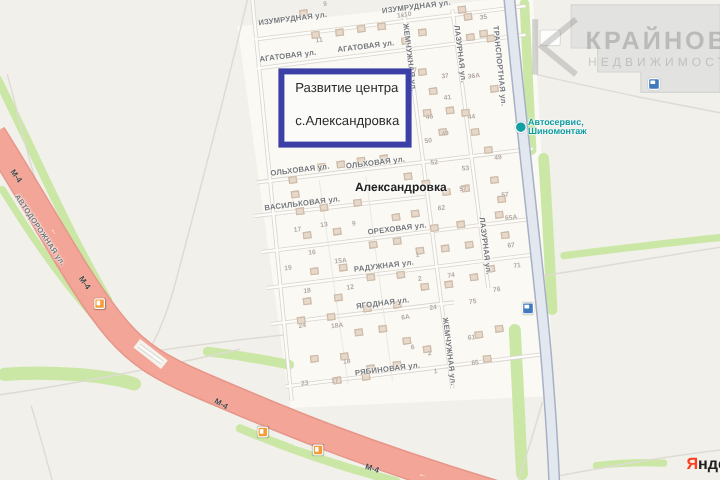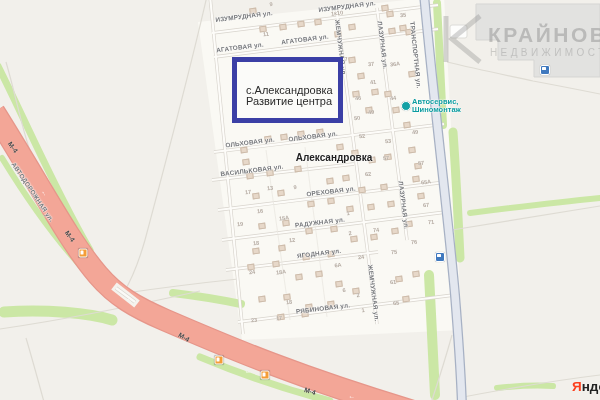--- a/index.html
+++ b/index.html
@@ -283,31 +283,31 @@
       <span class="lbl arrow" style="left: 352px; top: 396px; transform: translate(-50%, -50%) rotate(13deg);">←</span>
       <span class="transit" style="left: 440px; top: 257px; transform: translate(-50%, -50%);"></span>
       <span class="transit" style="left: 545px; top: 70px; transform: translate(-50%, -50%);"></span>
       <span class="fuel" style="left: 83px; top: 253px; transform: translate(-50%, -50%);"></span>
       <span class="fuel" style="left: 219px; top: 360px; transform: translate(-50%, -50%);"></span>
       <span class="fuel" style="left: 265px; top: 375px; transform: translate(-50%, -50%);"></span>
     </div>
 
   <div class="lbl place" style="left: 334px; top: 157px;">Александровка</div>
 
-  <div class="poi" style="left: 412px; top: 106px;">
+  <div class="poi" style="left: 440px; top: 106px;">
     <span class="poi-dot"></span>
     <span class="poi-text">
       <div>Автосервис,</div>
       <div>Шиномонтаж</div>
     </span>
   </div>
 
   <div class="ann">
+    <div class="ann-line">Развитие центра</div>
     <div class="ann-line ann-line2">с.Александровка</div>
-    <div class="ann-line">Развитие центра</div>
   </div>
 
   <div class="wm">
     <svg width="46" height="52" viewBox="0 0 46 52">
       <g stroke="rgba(130,130,130,0.32)" stroke-width="5" fill="none">
         <path d="M6,4 L6,50"></path>
         <path d="M40,4 L12,27 L40,50"></path>
       </g>
     </svg>
     <div class="wm-title">КРАЙНОВ</div>

